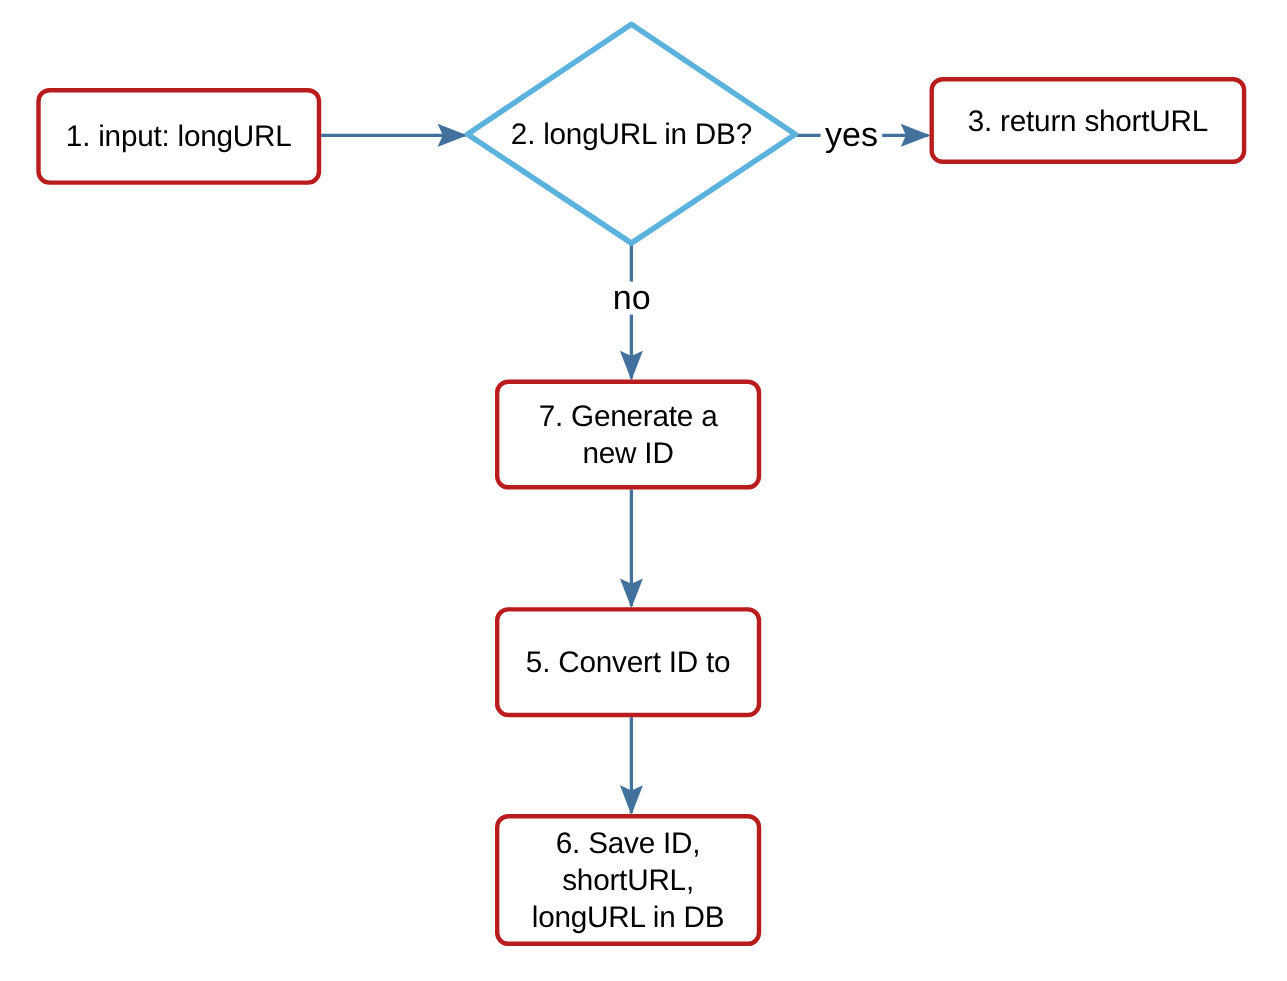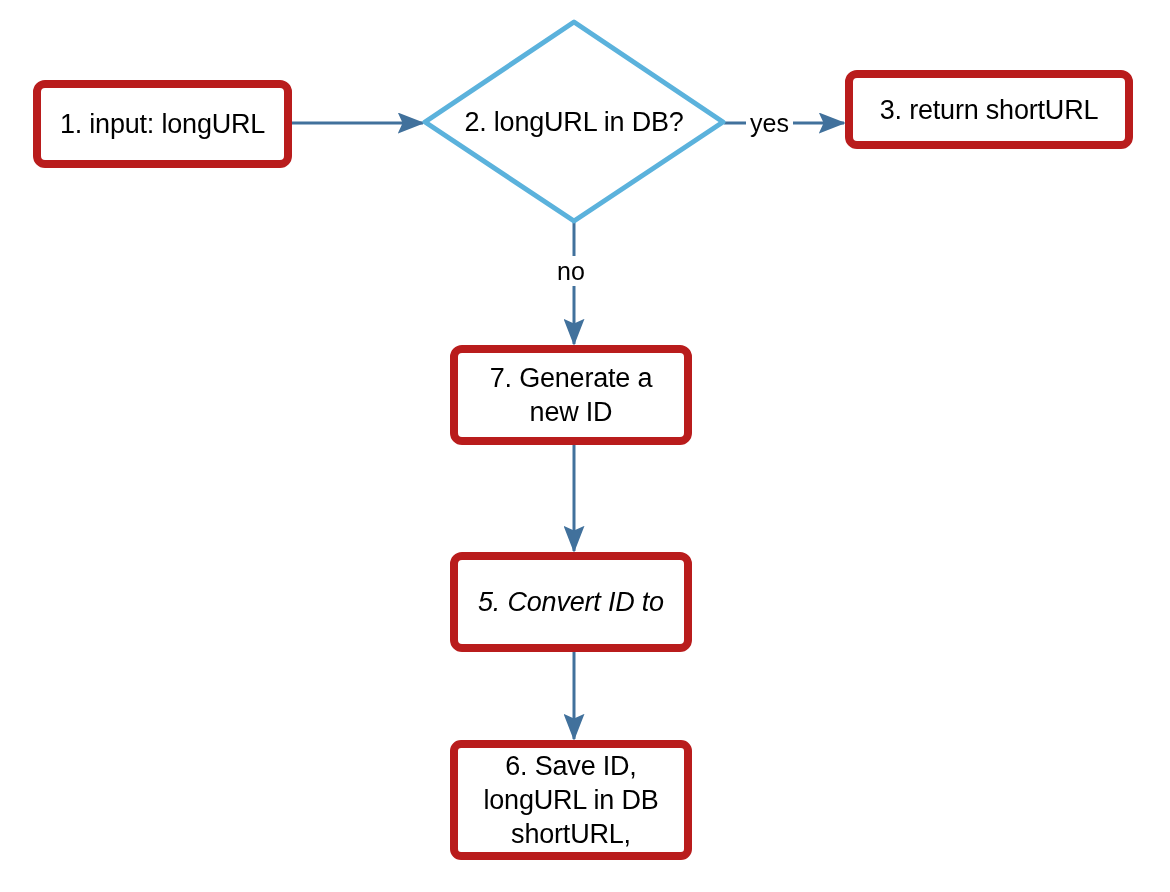--- a/index.html
+++ b/index.html
@@ -30,37 +30,37 @@
     display: flex;
     align-items: center;
     justify-content: center;
     text-align: center;
     color: #000000;
     font-size: 27px;
     line-height: 34px;
     letter-spacing: -0.2px;
   }
   .node.process {
-    border: 8px solid #b91c1c;
+    border: 4px solid #b91c1c;
     border-radius: 12px;
     background: #ffffff;
   }
   .node.decision {
     background: transparent;
     border: none;
   }
   .decision-label {
     position: relative;
     z-index: 2;
     white-space: nowrap;
   }
   .edge-label {
     position: absolute;
     color: #000000;
-    font-size: 25px;
+    font-size: 31px;
     line-height: 30px;
     background: #ffffff;
     padding: 0 4px;
     white-space: nowrap;
   }
 </style>
 </head>
 <body>
 
 <div id="canvas">
@@ -109,31 +109,31 @@
     <span>3. return shortURL</span>
   </div>
 
   <div class="node process" style="left:450px; top:345px; width:242px; height:100px;">
     <div>
       <div>7. Generate a</div>
       <div>new ID</div>
     </div>
   </div>
 
-  <div class="node process" style="left:450px; top:552px; width:242px; height:100px;font-style:italic;">
+  <div class="node process" style="left:450px; top:552px; width:242px; height:100px;">
     <div>
       <div>5. Convert ID to</div>
     </div>
   </div>
 
-  <div class="node process" style="left:450px; top:740px; width:242px; height:120px;border-radius:11px;">
+  <div class="node process" style="left:450px; top:740px; width:242px; height:120px;">
     <div>
       <div>6. Save ID,</div>
+      <div>shortURL,</div>
       <div>longURL in DB</div>
-      <div>shortURL,</div>
     </div>
   </div>
 
   <div class="edge-label" style="left:746px; top:108px;">yes</div>
 
   <div class="edge-label" style="left:553px; top:256px;">no</div>
 
 </div>
 
 </body></html>

